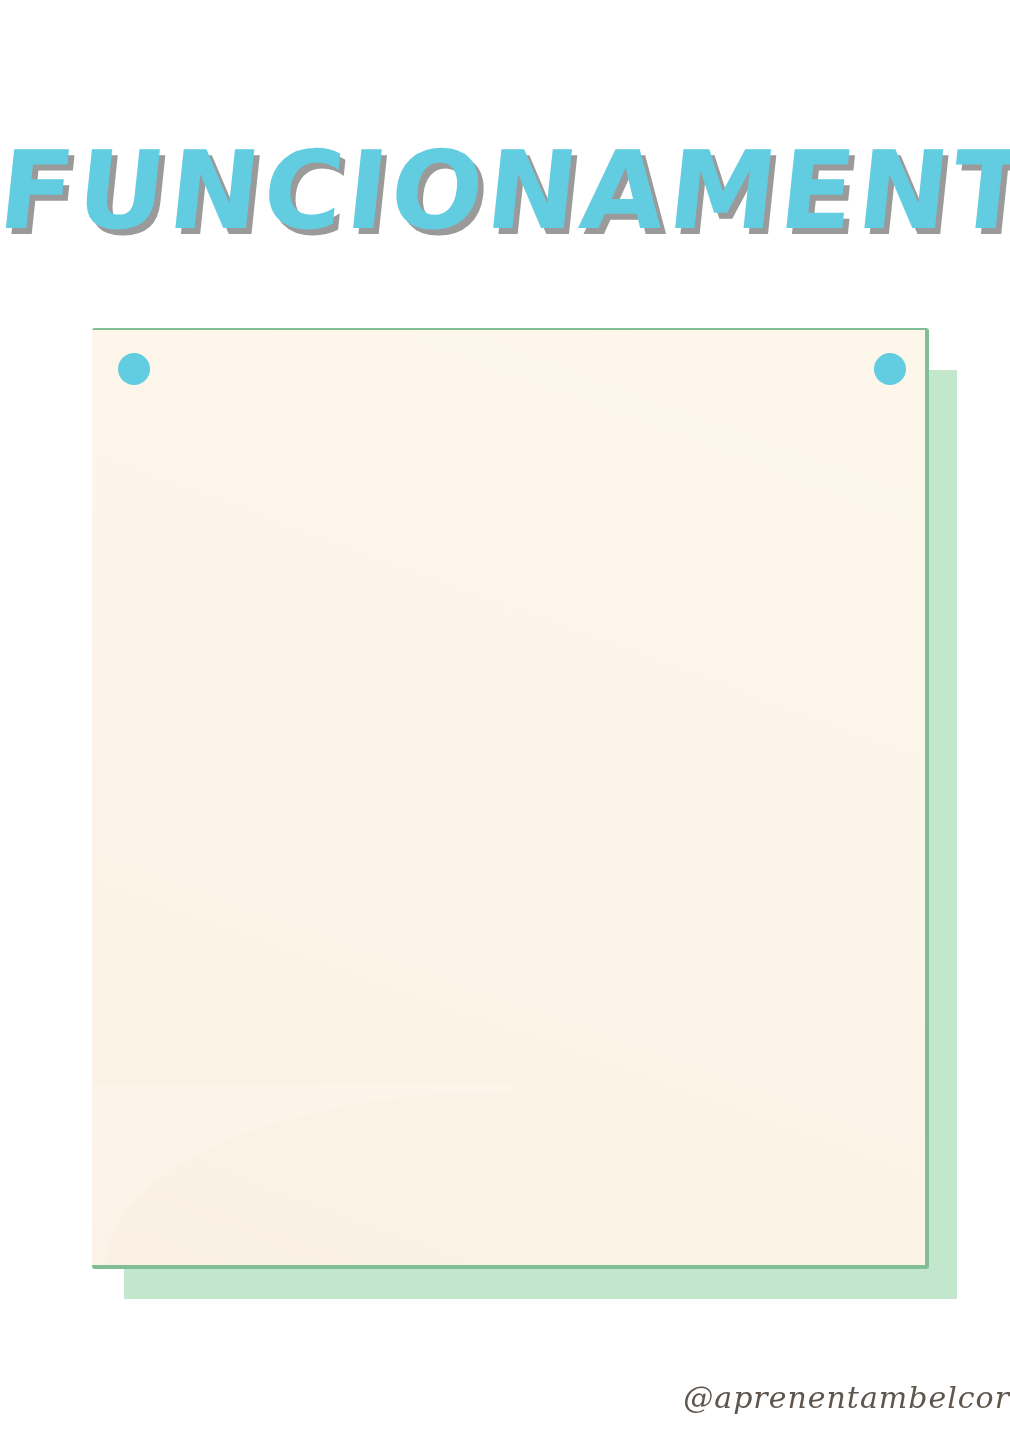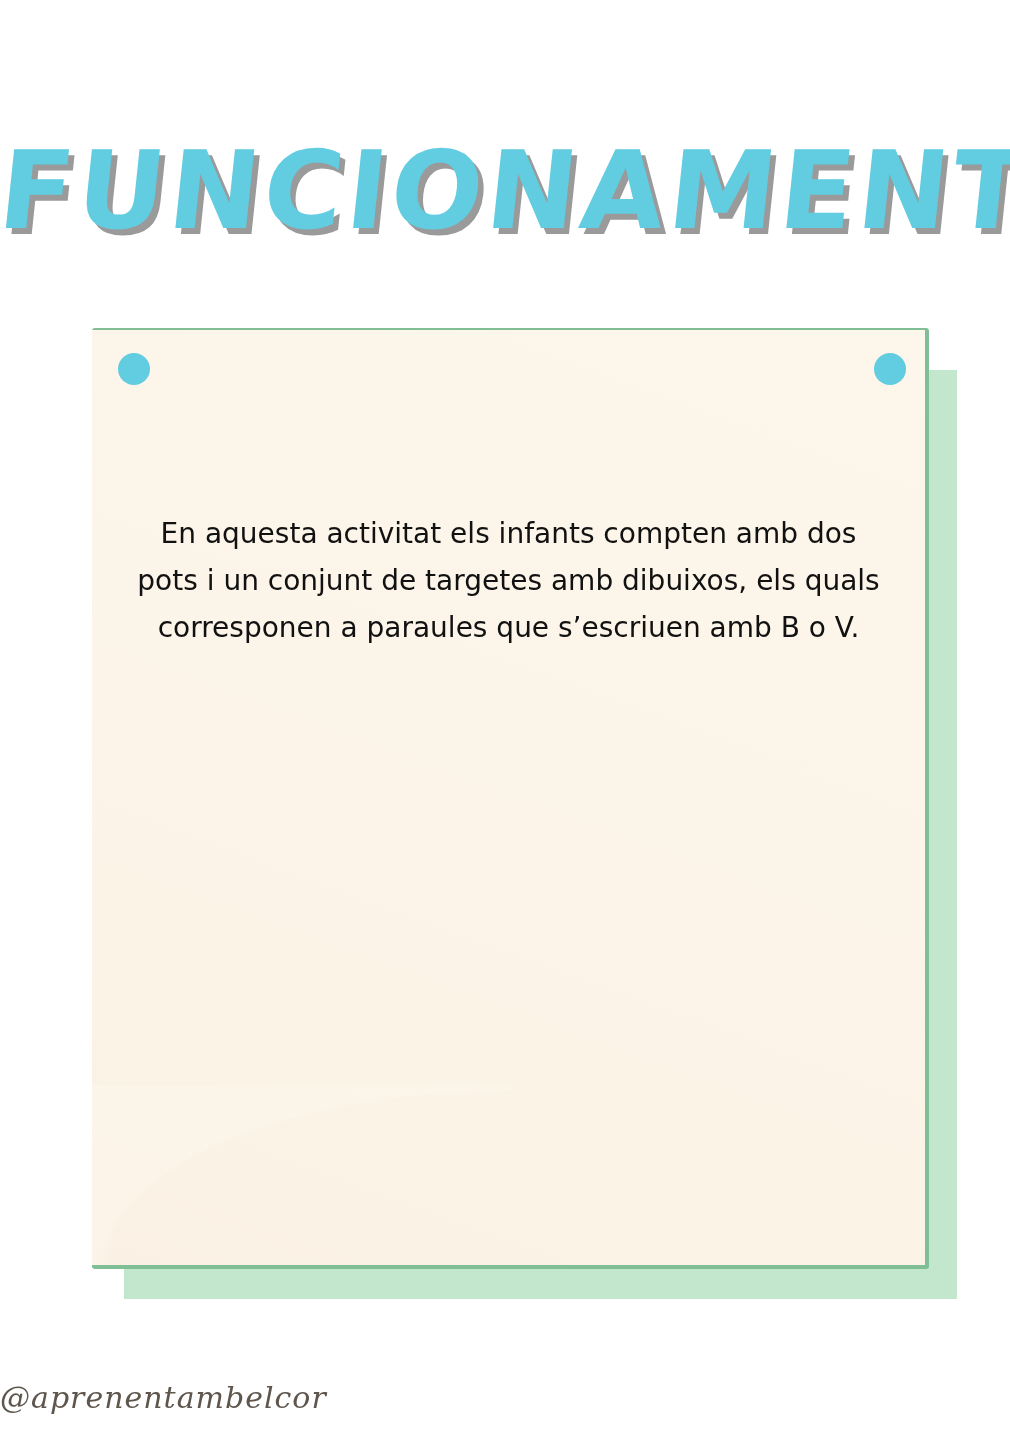--- a/index.html
+++ b/index.html
@@ -15,32 +15,31 @@
     position:absolute; left:92px; top:330px; width:833px; height:935px;
     background:linear-gradient(200deg, #fdf6ea 0%, #fcf4e8 60%, #faf1e4 100%);
   }
   .card::after { content:""; position:absolute; left:0; bottom:0; width:420px; height:180px;
     background:radial-gradient(ellipse at 100% 100%, transparent 68%, rgba(255,250,240,0.6) 69%); opacity:0.5; }
   .pin { position:absolute; width:32px; height:32px; border-radius:50%; background:#62cce0; }
   .pin.left { left:26px; top:23px; }
   .pin.right { left:782px; top:23px; }
   .text { position:absolute; left:40px; top:180px; width:753px; text-align:center; color:#111; font-size:28px; line-height:47px; }
   .text p { margin:0 0 47px 0; }
-  .handle { position:absolute; left:0; top:1380px; width:1010px; text-align:left; font-family:"DejaVu Serif", serif; font-style:italic; font-size:30px; color:#5e554c; letter-spacing:1px; }
+  .handle { position:absolute; left:0; top:1380px; width:1010px; text-align:right; font-family:"DejaVu Serif", serif; font-style:italic; font-size:30px; color:#5e554c; letter-spacing:1px; }
 </style>
 </head>
 <body>
 
 <div class="title">
   <span>FUNCIONAMENT</span>
 </div>
 
 <div class="back-card"></div>
 <div class="card-shadow"></div>
 <div class="card">
   <div class="pin left"></div>
   <div class="pin right"></div>
   <div class="text">
-    <p>En aquesta activitat els infants compten amb dos pots i un conjunt de targetes amb dibuixos, els quals corresponen a paraules que s’escriuen amb B o V.</p>
   </div>
 </div>
 
 <div class="handle">@aprenentambelcor</div>
 
 </body></html>

